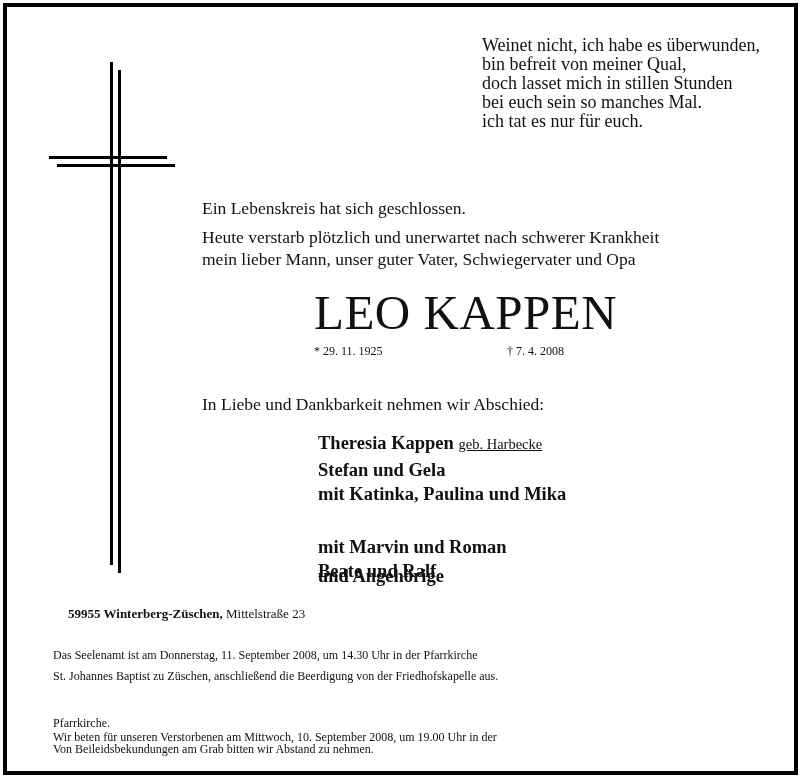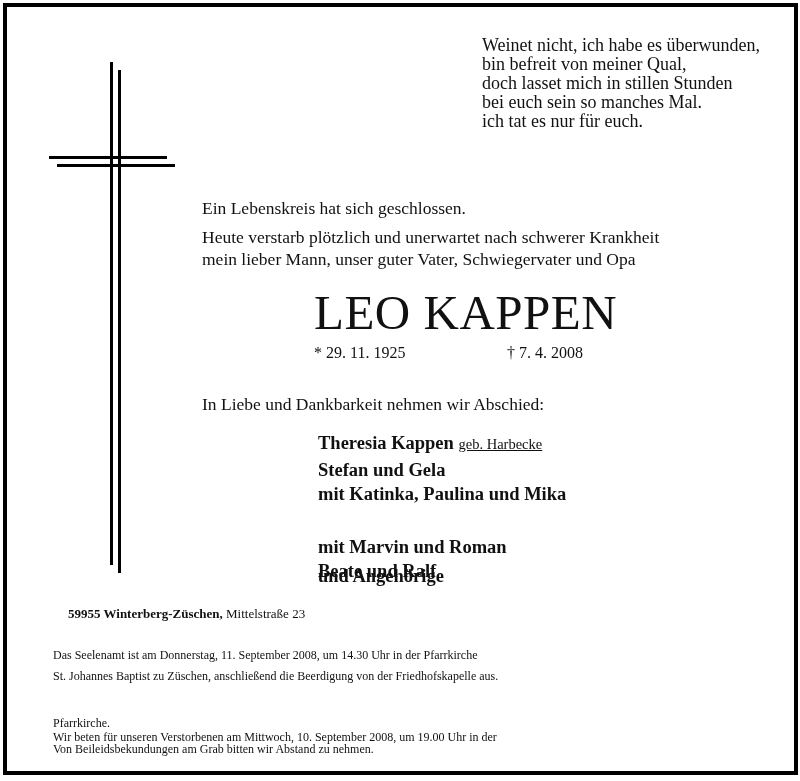--- a/index.html
+++ b/index.html
@@ -6,21 +6,21 @@
   body { width:800px; height:781px; position:relative; overflow:hidden;
          font-family:"Liberation Serif", "DejaVu Serif", serif; color:#111; }
   .frame { position:absolute; left:3px; top:3px; width:787px; height:764px;
            border:4px solid #000; background:#fff; }
   .line { position:absolute; background:#000; }
   .abs { position:absolute; white-space:nowrap; }
   .poem { left:482px; top:36px; font-size:18px; line-height:19px; }
   .poem div { height:19px; }
   .intro { left:202px; font-size:17.5px; }
   .name { left:314px; top:284px; font-size:49px; letter-spacing:0.5px; }
-  .dates { top:344px; font-size:16px; }
+  .dates { top:344px; font-size:12px; }
   .farewell { left:202px; top:394px; font-size:17.5px; }
   .fam { left:318px; font-size:18.5px; font-weight:bold; }
   .fam .nee { font-weight:normal; font-size:14.5px;text-decoration:underline; }
   .addr { left:68px; top:606px; font-size:13px; }
   .addr b { font-weight:bold; }
   .para { left:53px; font-size:12px; line-height:21px; }
 </style>
 </head>
 <body>
 

